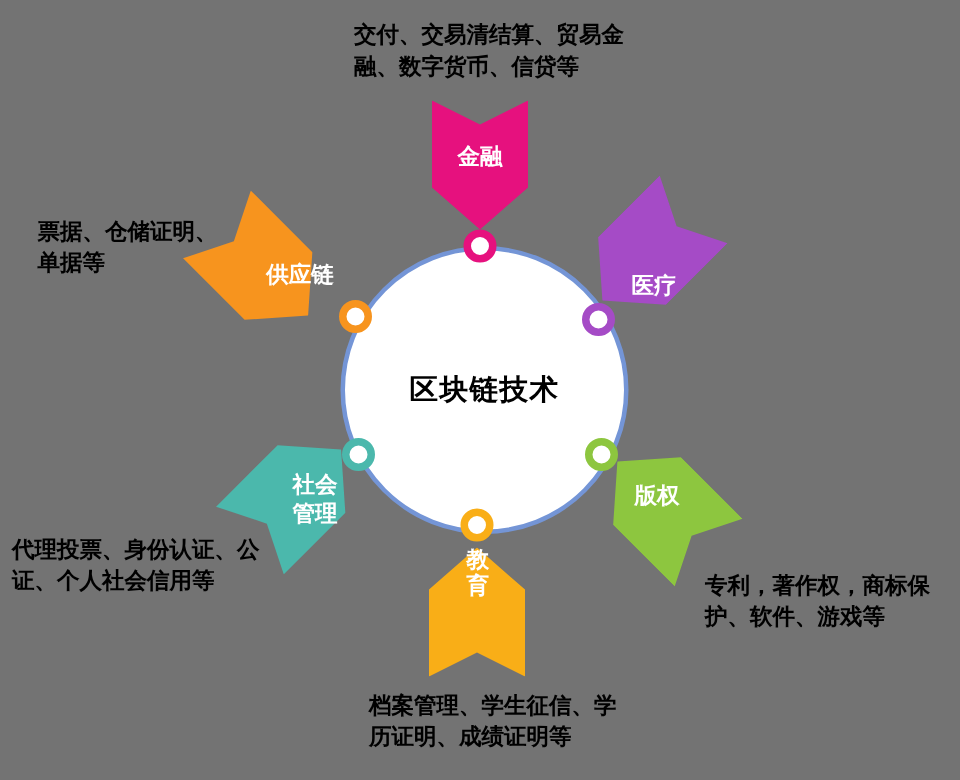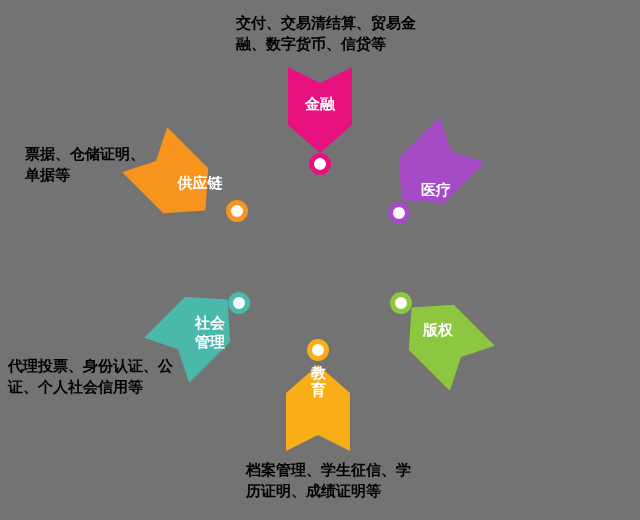--- a/index.html
+++ b/index.html
@@ -55,20 +55,21 @@
   .r-education{left:307px;top:339px;}
   .r-social{left:228px;top:292px;}
   .r-supply{left:226px;top:200px;}
 </style>
 </head>
 <body>
 
 <div class="canvas">
 
   <div class="desc desc-finance">交付、交易清结算、贸易金融、数字货币、信贷等</div>
+  <div class="desc desc-copyright">专利，著作权，商标保护、软件、游戏等</div>
   <div class="desc desc-education">档案管理、学生征信、学历证明、成绩证明等</div>
   <div class="desc desc-social">代理投票、身份认证、公证、个人社会信用等</div>
   <div class="desc desc-supply">票据、仓储证明、单据等</div>
 
   <svg class="arrow arrow-finance" viewBox="0 0 64 86" width="64" height="86">
     <polygon points="0,0 32,16 64,0 64,58 32,86 0,58" fill="#E6117E"></polygon>
   </svg>
   <svg class="arrow arrow-medical" viewBox="0 0 64 86" width="64" height="86">
     <polygon points="0,0 32,16 64,0 64,58 32,86 0,58" fill="#A54BC6"></polygon>
   </svg>
@@ -85,20 +86,23 @@
     <polygon points="0,0 32,16 64,0 64,58 32,86 0,58" fill="#F7941E"></polygon>
   </svg>
 
   <div class="alabel lbl-finance">金融</div>
   <div class="alabel lbl-medical">医疗</div>
   <div class="alabel lbl-copyright">版权</div>
   <div class="alabel lbl-education">教育</div>
   <div class="alabel lbl-social">社会管理</div>
   <div class="alabel lbl-supply">供应链</div>
 
+  <div class="circle" style="border-color: rgb(116, 149, 214);">
+    <span class="title">区块链技术</span>
+  </div>
 
   <div class="ring r-finance" style="border-color: rgb(230, 17, 126);"></div>
   <div class="ring r-medical" style="border-color: rgb(165, 75, 198);"></div>
   <div class="ring r-copyright" style="border-color: rgb(141, 198, 63);"></div>
   <div class="ring r-education" style="border-color: rgb(249, 174, 23);"></div>
   <div class="ring r-social" style="border-color: rgb(75, 184, 172);"></div>
   <div class="ring r-supply" style="border-color: rgb(247, 148, 30);"></div>
 
 </div>
 

